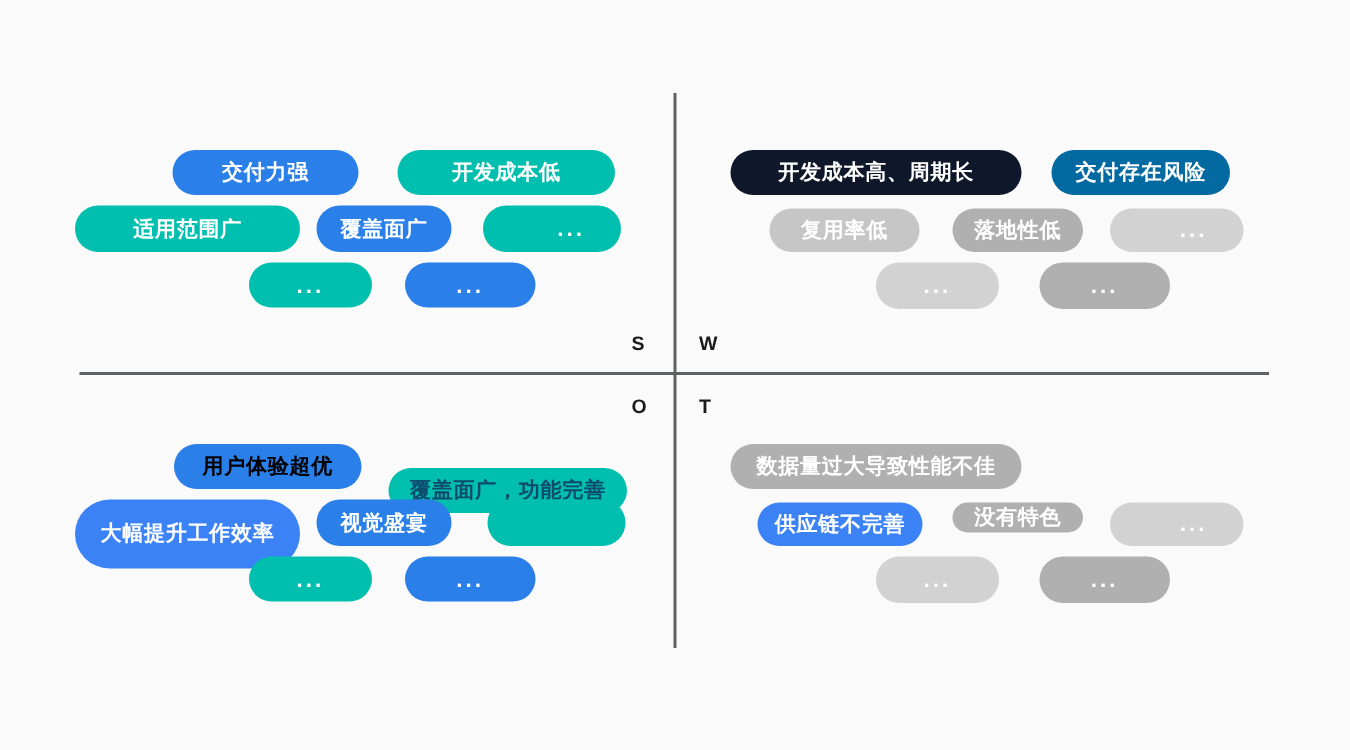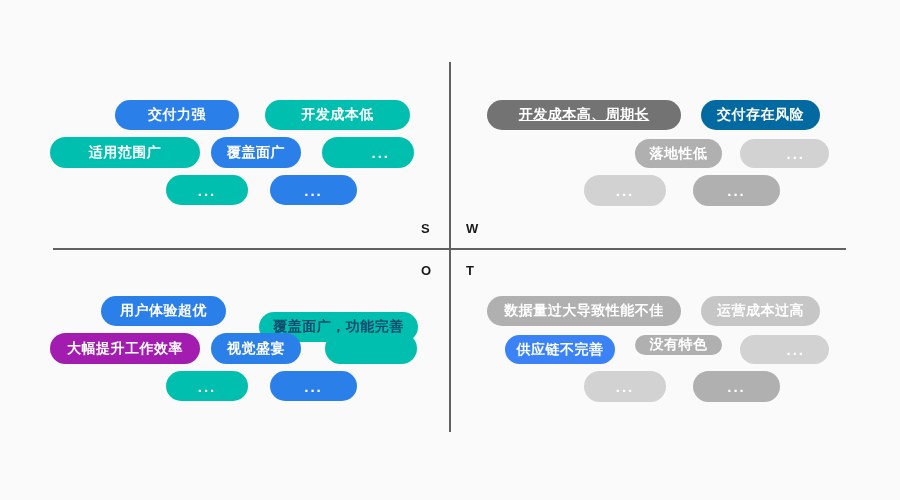--- a/index.html
+++ b/index.html
@@ -90,36 +90,36 @@
   <div class="quadrant-letter letter-t">T</div>
 
   <div class="pill" style="background: rgb(43, 127, 232); color: rgb(255, 255, 255); left: 115px; top: 100px; width: 124px; height: 30px;">交付力强</div>
   <div class="pill" style="background: rgb(0, 191, 174); color: rgb(255, 255, 255); left: 265px; top: 100px; width: 145px; height: 30px;">开发成本低</div>
   <div class="pill" style="background: rgb(0, 191, 174); color: rgb(255, 255, 255); left: 50px; top: 137px; width: 150px; height: 31px;">适用范围广</div>
   <div class="pill" style="background: rgb(43, 127, 232); color: rgb(255, 255, 255); left: 211px; top: 137px; width: 90px; height: 31px;">覆盖面广</div>
   <div class="pill ellipsis ellipsis-right" style="background: rgb(0, 191, 174); color: rgb(255, 255, 255); left: 322px; top: 137px; width: 92px; height: 31px;">...</div>
   <div class="pill ellipsis" style="background: rgb(0, 191, 174); color: rgb(255, 255, 255); left: 166px; top: 175px; width: 82px; height: 30px;">...</div>
   <div class="pill ellipsis" style="background: rgb(43, 127, 232); color: rgb(255, 255, 255); left: 270px; top: 175px; width: 87px; height: 30px;">...</div>
 
-  <div class="pill" style="background: #737373; color: rgb(255, 255, 255); left: 487px; top: 100px; width: 194px; height: 30px; text-decoration: underline;">开发成本高、周期长</div>
+  <div class="pill" style="background: #0f172a; color: rgb(255, 255, 255); left: 487px; top: 100px; width: 194px; height: 30px;">开发成本高、周期长</div>
   <div class="pill" style="background: #0369a1; color: rgb(255, 255, 255); left: 701px; top: 100px; width: 119px; height: 30px;">交付存在风险</div>
+  <div class="pill" style="background: rgb(198, 198, 198); color: rgb(255, 255, 255); left: 513px; top: 139px; width: 100px; height: 29px;">复用率低</div>
   <div class="pill" style="background: rgb(176, 176, 176); color: rgb(255, 255, 255); left: 635px; top: 139px; width: 87px; height: 29px;">落地性低</div>
   <div class="pill ellipsis ellipsis-right" style="background: rgb(210, 210, 210); color: rgb(255, 255, 255); left: 740px; top: 139px; width: 89px; height: 29px;">...</div>
   <div class="pill ellipsis" style="background: rgb(210, 210, 210); color: rgb(255, 255, 255); left: 584px; top: 175px; width: 82px; height: 31px;">...</div>
   <div class="pill ellipsis" style="background: rgb(176, 176, 176); color: rgb(255, 255, 255); left: 693px; top: 175px; width: 87px; height: 31px;">...</div>
 
-  <div class="pill" style="background: rgb(43, 127, 232); color: #ffffff; left: 101px; top: 296px; width: 125px; height: 30px;">用户体验超优</div>
+  <div class="pill" style="background: rgb(43, 127, 232); color: #000000; left: 116px; top: 296px; width: 125px; height: 30px;">用户体验超优</div>
   <div class="pill" style="background: rgb(0, 191, 174); color: #0c4a6e; left: 259px; top: 312px; width: 159px; height: 30px;">覆盖面广，功能完善</div>
-  <div class="pill" style="background: #a21caf; color: rgb(255, 255, 255); left: 50px; top: 333px; width: 150px; height: 31px;">大幅提升工作效率</div>
+  <div class="pill" style="background: #3b82f6; color: rgb(255, 255, 255); left: 50px; top: 333px; width: 150px; height: 46px;">大幅提升工作效率</div>
   <div class="pill" style="background: rgb(43, 127, 232); color: rgb(255, 255, 255); left: 211px; top: 333px; width: 90px; height: 31px;">视觉盛宴</div>
   <div class="pill" style="background: rgb(0, 191, 174); color: rgb(255, 255, 255); left: 325px; top: 333px; width: 92px; height: 31px;"></div>
   <div class="pill ellipsis" style="background: rgb(0, 191, 174); color: rgb(255, 255, 255); left: 166px; top: 371px; width: 82px; height: 30px;">...</div>
   <div class="pill ellipsis" style="background: rgb(43, 127, 232); color: rgb(255, 255, 255); left: 270px; top: 371px; width: 87px; height: 30px;">...</div>
 
   <div class="pill" style="background: rgb(176, 176, 176); color: rgb(255, 255, 255); left: 487px; top: 296px; width: 194px; height: 30px;">数据量过大导致性能不佳</div>
-  <div class="pill" style="background: rgb(198, 198, 198); color: rgb(255, 255, 255); left: 701px; top: 296px; width: 119px; height: 30px;">运营成本过高</div>
   <div class="pill" style="background: #3b82f6; color: rgb(255, 255, 255); left: 505px; top: 335px; width: 110px; height: 29px;">供应链不完善</div>
   <div class="pill" style="background: rgb(176, 176, 176); color: rgb(255, 255, 255); left: 635px; top: 335px; width: 87px; height: 20px;">没有特色</div>
   <div class="pill ellipsis ellipsis-right" style="background: rgb(210, 210, 210); color: rgb(255, 255, 255); left: 740px; top: 335px; width: 89px; height: 29px;">...</div>
   <div class="pill ellipsis" style="background: rgb(210, 210, 210); color: rgb(255, 255, 255); left: 584px; top: 371px; width: 82px; height: 31px;">...</div>
   <div class="pill ellipsis" style="background: rgb(176, 176, 176); color: rgb(255, 255, 255); left: 693px; top: 371px; width: 87px; height: 31px;">...</div>
 
 </div>
 
 </body></html>

